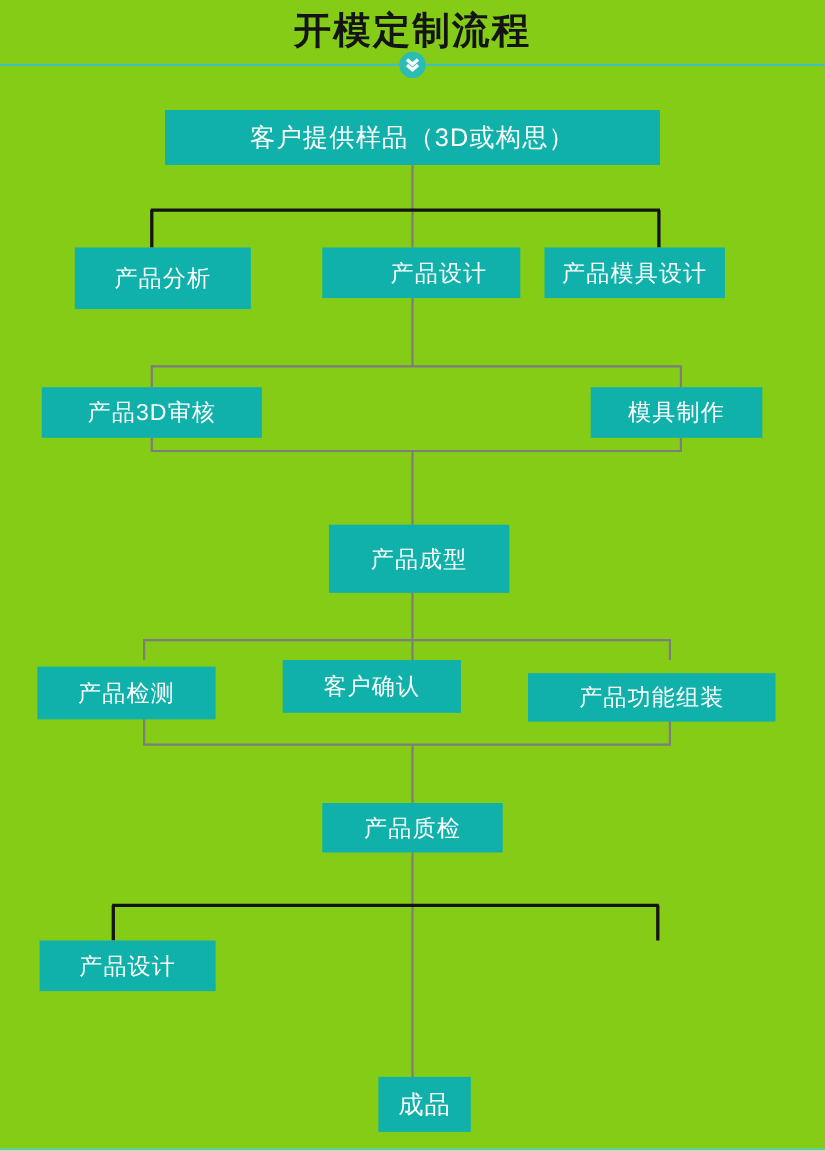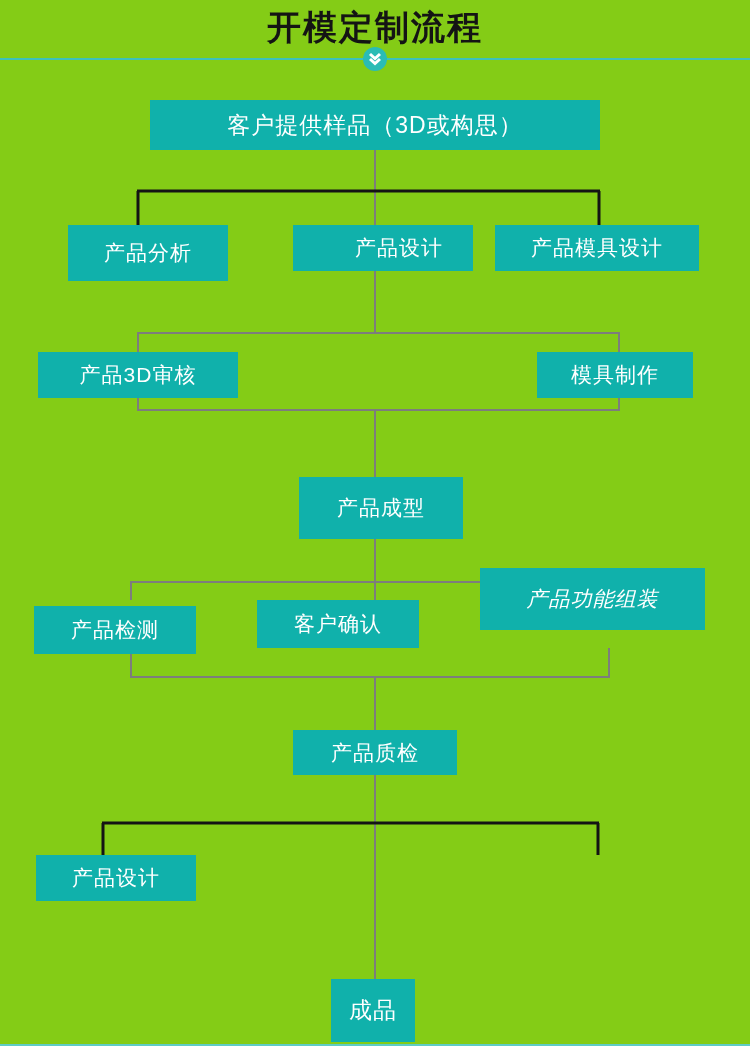--- a/index.html
+++ b/index.html
@@ -119,32 +119,32 @@
       <line x1="102" y1="823" x2="599" y2="823"></line>
       <line x1="103" y1="823" x2="103" y2="855"></line>
       <line x1="598" y1="823" x2="598" y2="855"></line>
     </g>
   </svg>
 
   <div class="node lg" style="left:150px; top:100px; width:450px; height:50px;">客户提供样品（3D或构思）</div>
 
   <div class="node" style="left:68px; top:225px; width:160px; height:56px;">产品分析</div>
   <div class="node" style="left:293px; top:225px; width:148px; height:46px;padding-left:32px;">产品设计</div>
-  <div class="node" style="left:495px; top:225px; width:204px; height:46px;">产品模具设计</div>
+  <div class="node" style="left:495px; top:225px; width:164px; height:46px;">产品模具设计</div>
 
   <div class="node" style="left:38px; top:352px; width:200px; height:46px;">产品3D审核</div>
   <div class="node" style="left:537px; top:352px; width:156px; height:46px;">模具制作</div>
 
   <div class="node" style="left:299px; top:477px; width:164px; height:62px;">产品成型</div>
 
   <div class="node" style="left:34px; top:606px; width:162px; height:48px;">产品检测</div>
   <div class="node" style="left:257px; top:600px; width:162px; height:48px;">客户确认</div>
-  <div class="node" style="left:480px; top:568px; width:225px; height:62px;font-style:italic;">产品功能组装</div>
+  <div class="node" style="left:480px; top:612px; width:225px; height:44px;">产品功能组装</div>
 
   <div class="node" style="left:293px; top:730px; width:164px; height:45px;">产品质检</div>
 
   <div class="node" style="left:36px; top:855px; width:160px; height:46px;">产品设计</div>
 
-  <div class="node lg" style="left:331px; top:979px; width:84px; height:63px;">成品</div>
+  <div class="node lg" style="left:344px; top:979px; width:84px; height:50px;">成品</div>
 
   <div class="bottom-line"></div>
 
 </div>
 
 </body></html>

